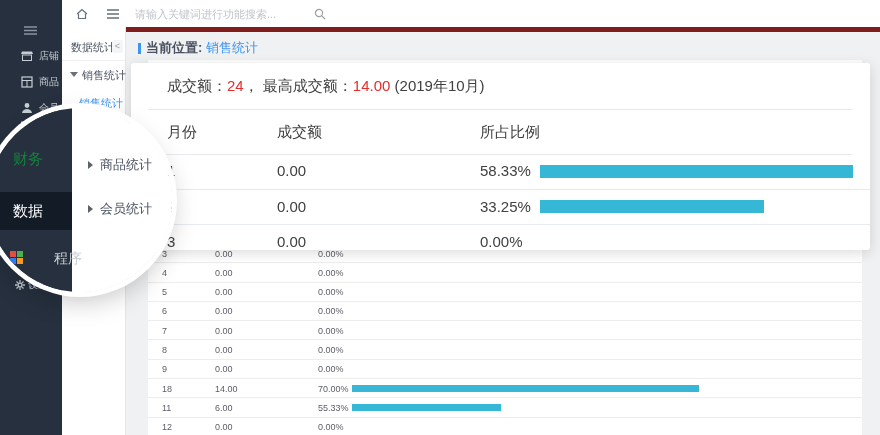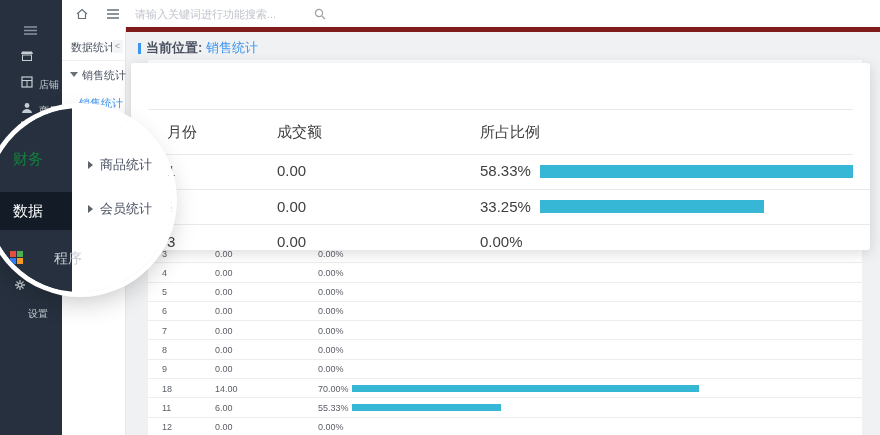--- a/index.html
+++ b/index.html
@@ -4,21 +4,21 @@
 <style>
   html,body{margin:0;padding:0;}
   .stage{position:relative;width:880px;height:435px;overflow:hidden;background:#f0f1f2;
          font-family:"Liberation Sans","DejaVu Sans",sans-serif;-webkit-font-smoothing:antialiased;}
   .abs{position:absolute;}
 
   
   .sidebar{left:0;top:0;width:62px;height:435px;background:#26303e;z-index:2;}
   .side-logo{left:24px;top:26px;width:13px;height:9px;cursor:pointer;}
   .s-item{left:0;width:62px;height:16px;color:#c6cdd4;font-size:10px;line-height:16px;cursor:pointer;}
-  .s-item .lbl{position:absolute;left:39px;top:0;margin-top:29px;}
+  .s-item .lbl{position:absolute;left:39px;top:0;}
   .s-item .ic{position:absolute;left:21px;top:2px;width:12px;height:12px;}
   .s-item.settings .ic{left:14px;}
   .s-item.settings .lbl{left:28px;}
 
   
   .topbar{left:62px;top:0;width:818px;height:27px;background:#fff;border-bottom:5px solid #7f1d1d;z-index:2;}
   .icon-btn{position:absolute;top:7px;width:14px;height:14px;cursor:pointer;color:#66707a;}
   .search-input{position:absolute;left:71px;top:3px;width:178px;height:20px;border:none;outline:none;
                 font-size:11px;color:#495060;background:transparent;font-family:inherit;}
   .search-input::placeholder{color:#c0c4cc;}
@@ -145,20 +145,23 @@
         </div>
         <div class="s-row">
           <span class="cm">12</span>
           <span class="ca">0.00</span>
           <span class="cp">0.00%</span>
         </div>
       </div>
   </div>
 
   <div class="abs card">
+    <div class="stats">
+      <span>成交额：</span><span class="red">24</span><span>， 最高成交额：</span><span class="red">14.00</span><span> (2019年10月)</span>
+    </div>
     <div class="card-div" style="top:46px"></div>
     <div class="c-head">
       <span style="left:36px">月份</span>
       <span style="left:146px">成交额</span>
       <span style="left:349px">所占比例</span>
     </div>
     <div class="card-div" style="top:91px"></div>
     <div class="card-rows" id="card-rows">
         <div class="c-row">
           <span class="cm">1</span>

